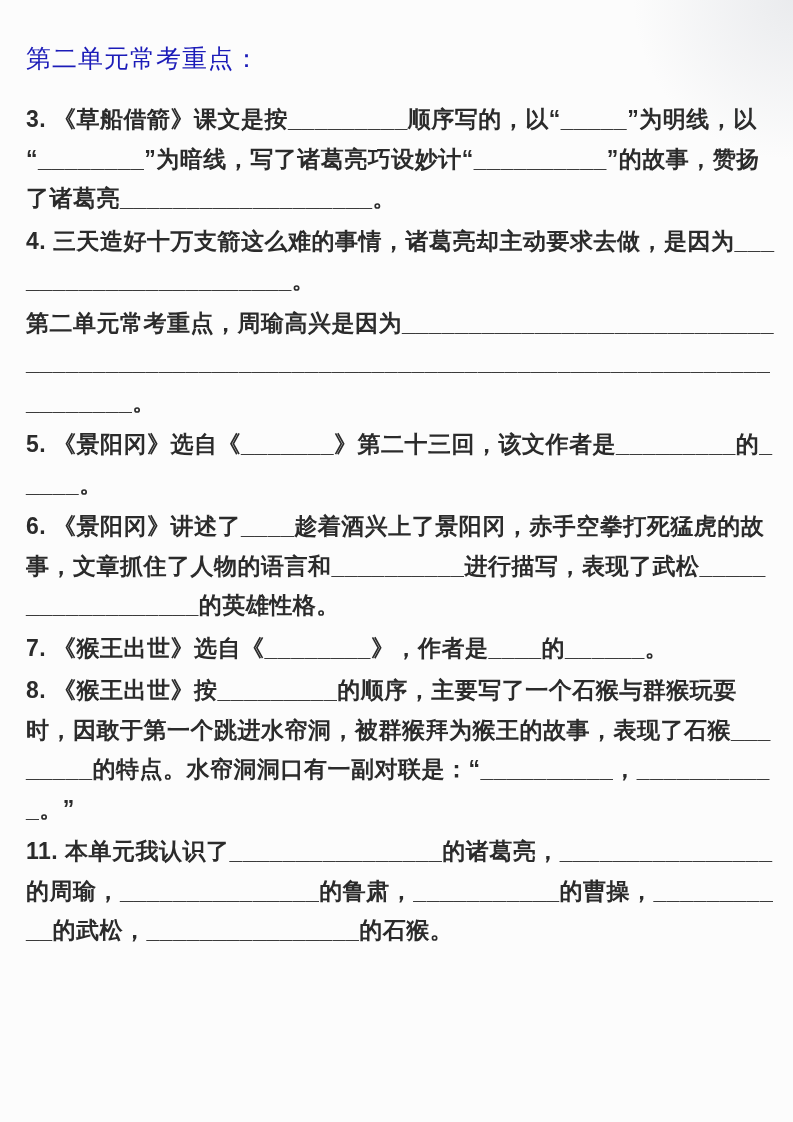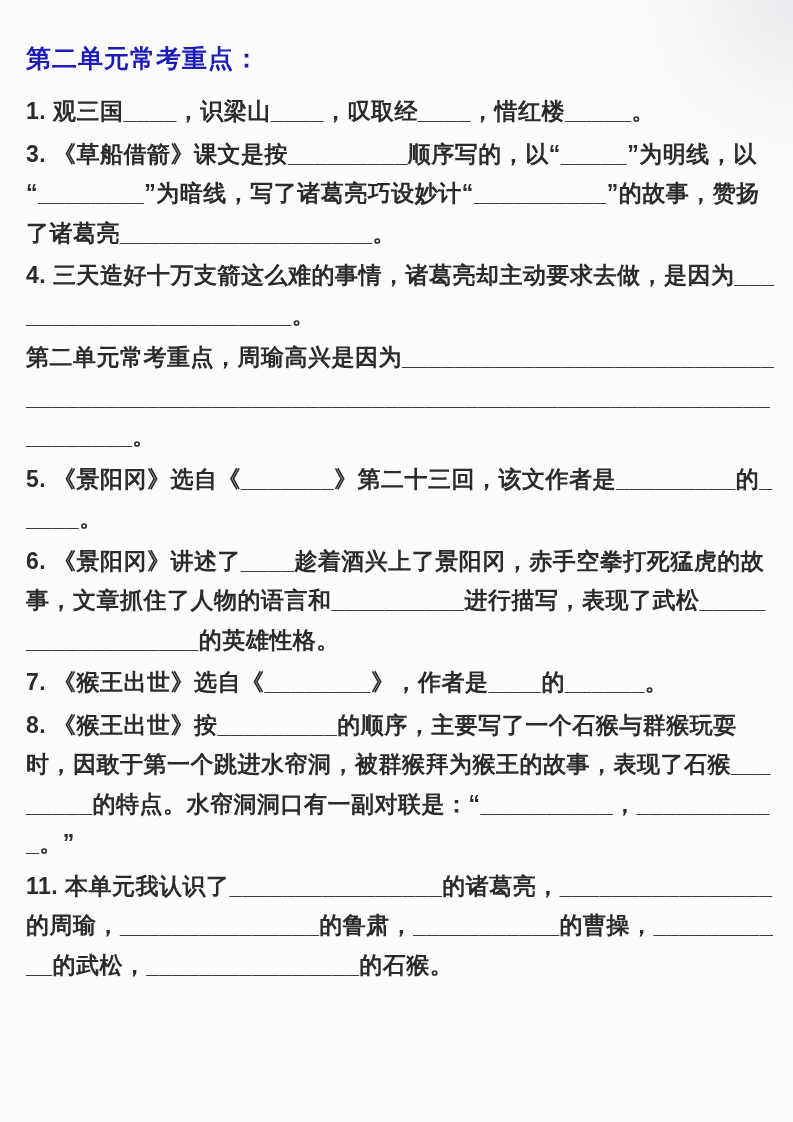--- a/index.html
+++ b/index.html
@@ -19,44 +19,43 @@
       var(--bg-color);
     font-family: "Liberation Sans", "DejaVu Sans", sans-serif;
     color: var(--text-color);
   }
   .page {
     padding: 40px 18px 20px 26px;
   }
   .page-title {
     color: var(--title-color);
     font-size: 25px;
-    font-weight: 700;
+    font-weight: 400;
     line-height: 36px;
     letter-spacing: 1px;
-    margin-bottom: 16px;
+    margin-bottom: 24px;
   }
   .worksheet p {
     font-size: 23px;
     font-weight: 600;
     line-height: 39.5px;
     letter-spacing: 0.5px;
     word-break: break-all;
     overflow-wrap: anywhere;
     margin-bottom: 3px;
     text-align: left;
   }
 </style>
 </head>
 <body>
 
 <div class="page">
   <h1 class="page-title">第二单元常考重点：</h1>
 
   <div class="worksheet">
-    <p>1. 观三国____，识梁山____，叹取经____，惜红楼_____。</p>
     <p>3. 《草船借箭》课文是按_________顺序写的，以“_____”为明线，以“________”为暗线，写了诸葛亮巧设妙计“__________”的故事，赞扬了诸葛亮___________________。</p>
     <p>4. 三天造好十万支箭这么难的事情，诸葛亮却主动要求去做，是因为_______________________。</p>
     <p>第二单元常考重点，周瑜高兴是因为____________________________________________________________________________________________。</p>
     <p>5. 《景阳冈》选自《_______》第二十三回，该文作者是_________的_____。</p>
     <p>6. 《景阳冈》讲述了____趁着酒兴上了景阳冈，赤手空拳打死猛虎的故事，文章抓住了人物的语言和__________进行描写，表现了武松__________________的英雄性格。</p>
     <p>7. 《猴王出世》选自《________》，作者是____的______。</p>
     <p>8. 《猴王出世》按_________的顺序，主要写了一个石猴与群猴玩耍时，因敢于第一个跳进水帘洞，被群猴拜为猴王的故事，表现了石猴________的特点。水帘洞洞口有一副对联是：“__________，___________。”</p>
     <p>11. 本单元我认识了________________的诸葛亮，________________的周瑜，_______________的鲁肃，___________的曹操，___________的武松，________________的石猴。</p>
   </div>
 </div>

